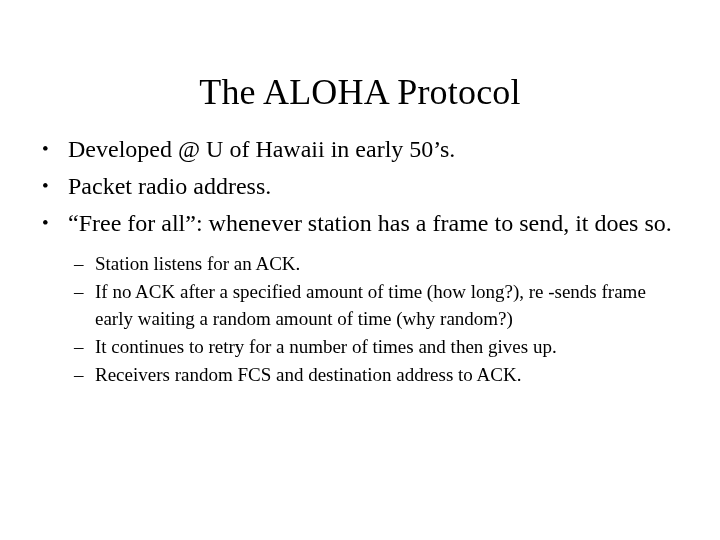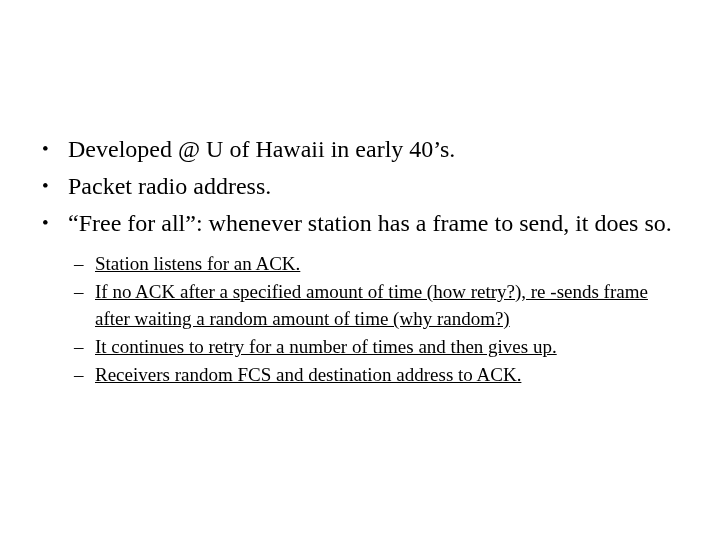--- a/index.html
+++ b/index.html
@@ -85,34 +85,34 @@
     flex: 0 0 auto;
     width: 21px;
     text-align: left;
     font-size: 19px;
     line-height: 27px;
     box-sizing: border-box;
   }
   .bullet-l2 .text {
     flex: 1 1 auto;
     display: block;
-    text-decoration: underline;
   }
 </style>
 </head>
 <body>
 
 <div class="slide">
 
+  <h1 class="slide-title">The ALOHA Protocol</h1>
 
   <div class="slide-body">
 
     <div class="bullet-l1">
       <span class="marker">•</span>
-      <span class="text">Developed  @ U of Hawaii in early 40’s.</span>
+      <span class="text">Developed  @ U of Hawaii in early 50’s.</span>
     </div>
 
     <div class="bullet-l1">
       <span class="marker">•</span>
       <span class="text">Packet radio address.</span>
     </div>
 
     <div class="bullet-l1">
       <span class="marker">•</span>
       <span class="text">“Free for all”: whenever station has a frame to send, it does so.</span>
@@ -120,21 +120,21 @@
 
     <div class="sub-list">
 
       <div class="bullet-l2">
         <span class="marker">–</span>
         <span class="text">Station listens for an ACK.</span>
       </div>
 
       <div class="bullet-l2">
         <span class="marker">–</span>
-        <span class="text">If no ACK after a specified amount of time (how retry?), re -sends frame after waiting a random amount of time (why random?)</span>
+        <span class="text">If no ACK after a specified amount of time (how long?), re -sends frame early waiting a random amount of time (why random?)</span>
       </div>
 
       <div class="bullet-l2">
         <span class="marker">–</span>
         <span class="text">It continues to retry for a number of times and then gives up.</span>
       </div>
 
       <div class="bullet-l2">
         <span class="marker">–</span>
         <span class="text">Receivers random FCS and destination address to ACK.</span>

